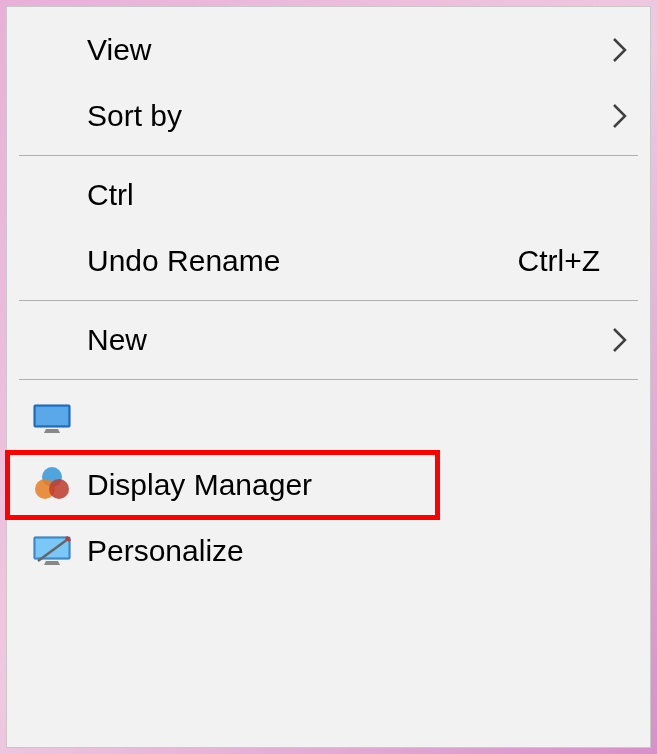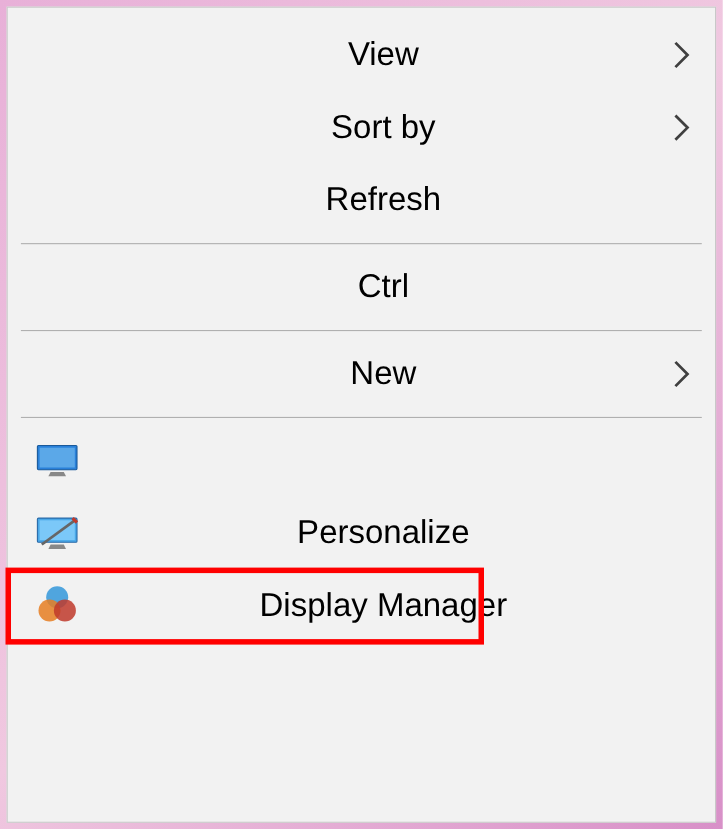--- a/index.html
+++ b/index.html
@@ -13,21 +13,20 @@
       width: 657px;
       height: 754px;
       padding: 6px;
     }
     .context-menu {
       background: #f2f2f2;
       border: 1px solid #c8c8c8;
       width: 100%;
       height: 100%;
       padding: 10px 0;
-      text-align: center;
     }
     .menu-item {
       display: flex;
       align-items: center;
       height: 66px;
       padding: 0 20px 0 10px;
       cursor: default;
       position: relative;
     }
     .icon-slot {
@@ -83,35 +82,36 @@
   <div class="menu-item">
     <span class="icon-slot"></span>
     <span class="menu-label">Sort by</span>
     <span class="chevron">
       <svg width="18" height="28" viewBox="0 0 18 28">
           <path d="M3 3 L14 14 L3 25" stroke="#404040" stroke-width="2.5" fill="none"></path>
         </svg>
     </span>
   </div>
 
-  <div class="menu-item">
-    <span class="icon-slot"></span>
-    <span class="menu-label">Refresh</span>
-    <span class="chevron"></span>
-  </div>
 
   <div class="separator"></div>
 
   <div class="menu-item">
     <span class="icon-slot"></span>
     <span class="menu-label">Ctrl</span>
     <span class="chevron"></span>
   </div>
 
 
+  <div class="menu-item">
+    <span class="icon-slot"></span>
+    <span class="menu-label">Undo Rename</span>
+    <span class="shortcut">Ctrl+Z</span>
+    <span class="chevron"></span>
+  </div>
 
   <div class="separator"></div>
 
   <div class="menu-item">
     <span class="icon-slot"></span>
     <span class="menu-label">New</span>
     <span class="chevron">
       <svg width="18" height="28" viewBox="0 0 18 28">
           <path d="M3 3 L14 14 L3 25" stroke="#404040" stroke-width="2.5" fill="none"></path>
         </svg>
@@ -124,40 +124,40 @@
     <span class="icon-slot">
       <svg width="40" height="32" viewBox="0 0 40 32">
         <rect x="2" y="2" width="36" height="22" rx="1" fill="#2980d9" stroke="#1a5a9a" stroke-width="1"></rect>
         <rect x="4" y="4" width="32" height="18" fill="#5ba8e8"></rect>
         <path d="M14 26 L26 26 L28 30 L12 30 Z" fill="#888"></path>
       </svg>
     </span>
     <span class="chevron"></span>
   </div>
 
+  <div class="menu-item" style="position:relative;">
+    <span class="icon-slot">
+      <svg width="40" height="40" viewBox="0 0 40 40">
+        <circle cx="20" cy="12" r="10" fill="#3498db" opacity="0.85"></circle>
+        <circle cx="13" cy="24" r="10" fill="#e67e22" opacity="0.85"></circle>
+        <circle cx="27" cy="24" r="10" fill="#c0392b" opacity="0.85"></circle>
+      </svg>
+    </span>
+    <span class="menu-label">Display Manager</span>
+    <span class="chevron"></span>
+    <div class="highlight-box" style="left:-2px; top:-2px; right:210px; bottom:-2px;"></div>
+  </div>
+
   <div class="menu-item">
     <span class="icon-slot">
       <svg width="40" height="32" viewBox="0 0 40 32">
         <rect x="2" y="2" width="36" height="22" rx="1" fill="#4aa8e8" stroke="#2a6aa8" stroke-width="1"></rect>
         <rect x="4" y="4" width="32" height="18" fill="#7bc8f8"></rect>
         <path d="M14 26 L26 26 L28 30 L12 30 Z" fill="#888"></path>
         <line x1="6" y1="26" x2="36" y2="4" stroke="#666" stroke-width="2.5"></line>
         <line x1="34" y1="2" x2="38" y2="6" stroke="#c0392b" stroke-width="3"></line>
       </svg>
     </span>
     <span class="menu-label">Personalize</span>
     <span class="chevron"></span>
   </div>
 
-  <div class="menu-item" style="position:relative;">
-    <span class="icon-slot">
-      <svg width="40" height="40" viewBox="0 0 40 40">
-        <circle cx="20" cy="12" r="10" fill="#3498db" opacity="0.85"></circle>
-        <circle cx="13" cy="24" r="10" fill="#e67e22" opacity="0.85"></circle>
-        <circle cx="27" cy="24" r="10" fill="#c0392b" opacity="0.85"></circle>
-      </svg>
-    </span>
-    <span class="menu-label">Display Manager</span>
-    <span class="chevron"></span>
-    <div class="highlight-box" style="left:-2px; top:-2px; right:210px; bottom:-2px;"></div>
-  </div>
-
 </div>
 
 </body></html>

